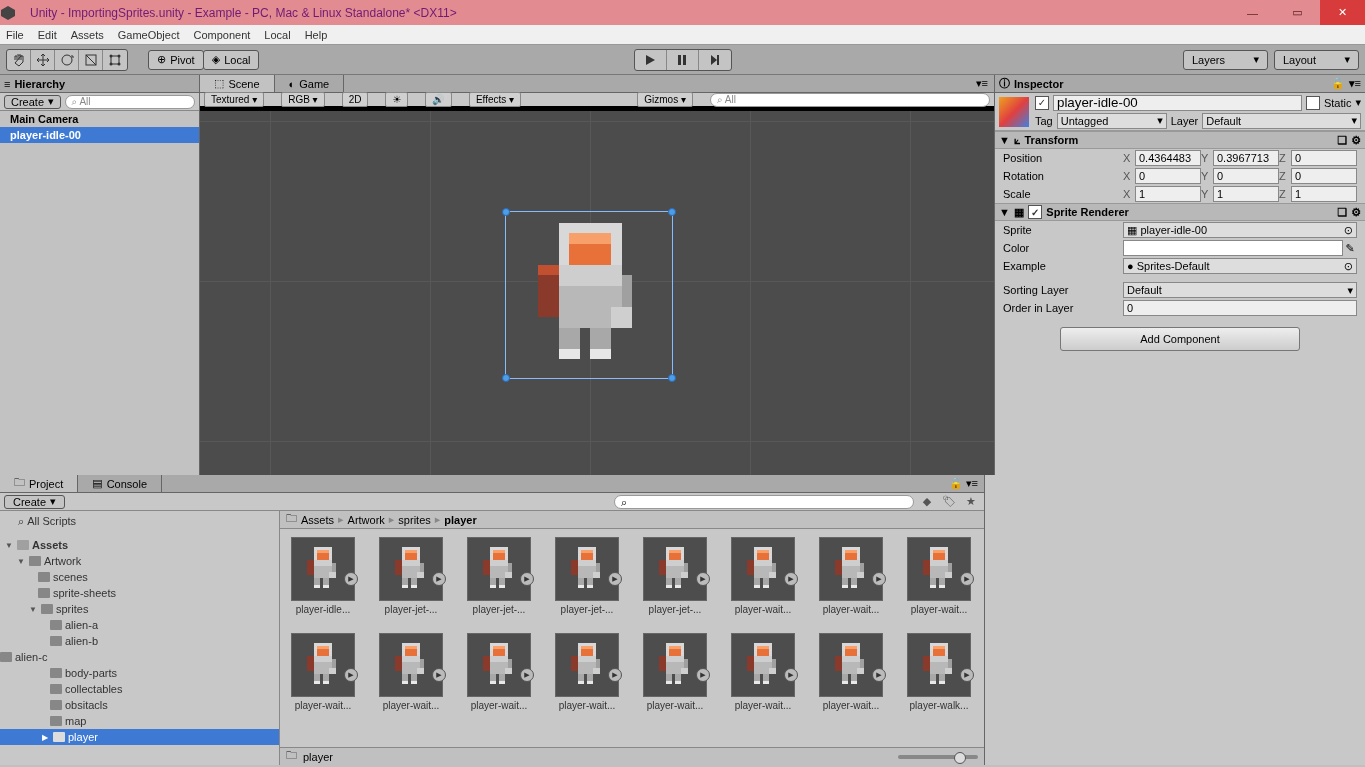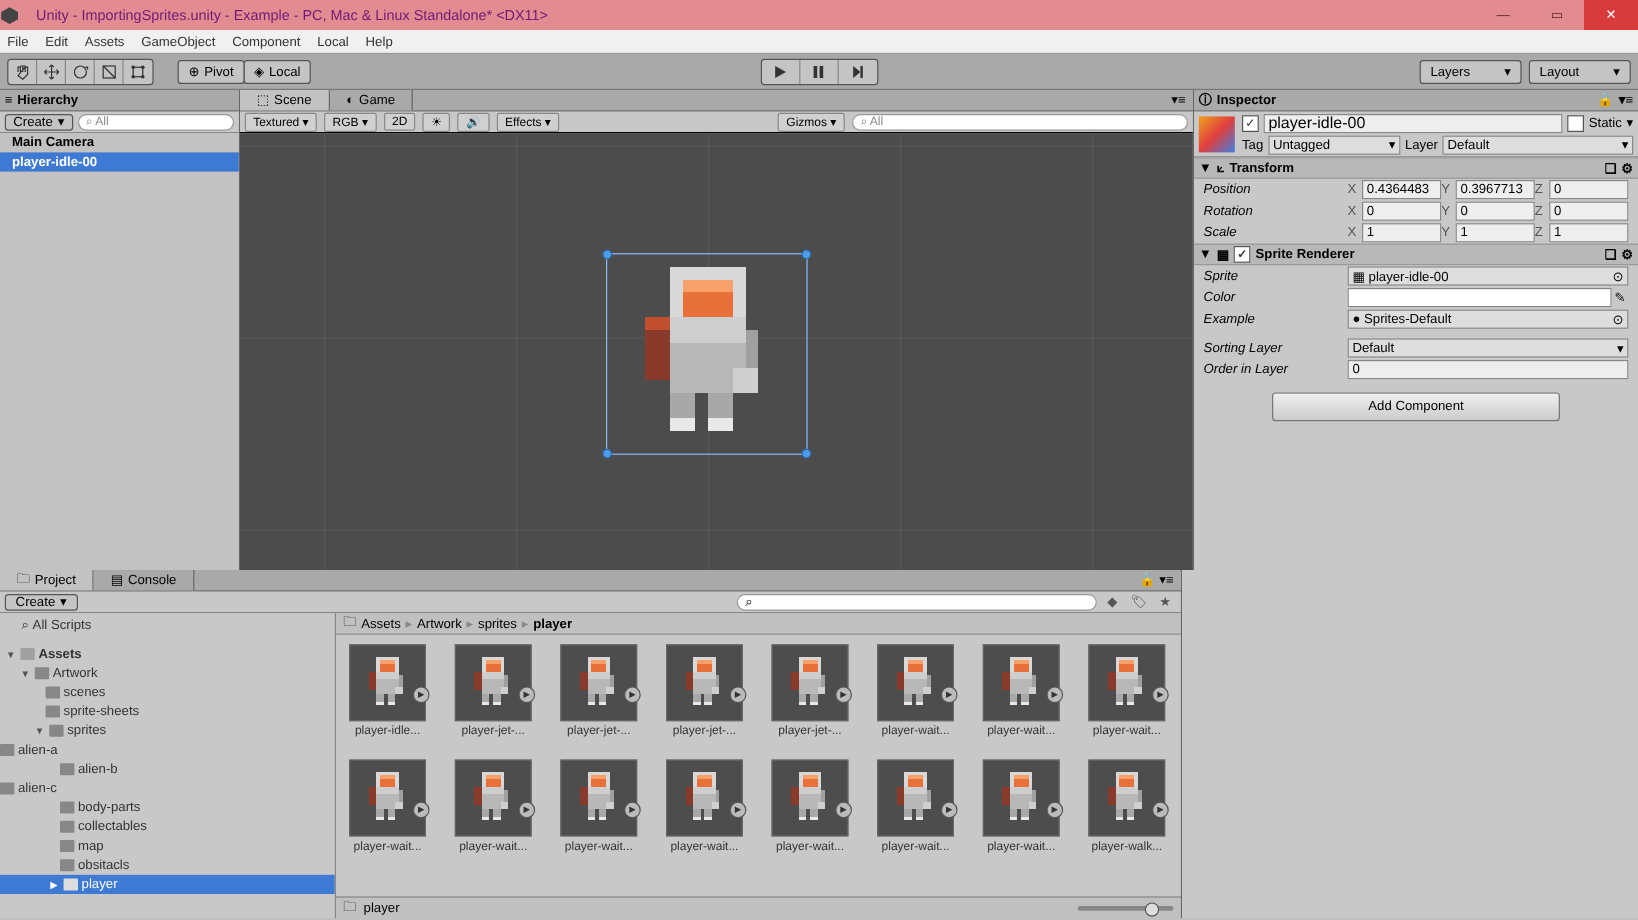--- a/index.html
+++ b/index.html
@@ -33,39 +33,39 @@
 .subbar .search { flex:1; height:14px; border:1px solid #999; border-radius:8px; background:#fff; padding:0 6px; font-size:10px; color:#888;}
 .hierarchy-list { flex:1; background:#c2c2c2;font-weight:bold; }
 .hierarchy-item { height:16px; padding:0 10px; display:flex; align-items:center; }
 .hierarchy-item.sel { background:#3e7ad3; color:#fff; }
 
 
 .sceneview { flex:1; border-right:1px solid #666; display:flex; flex-direction:column; min-width:0;}
 .tabs { height:18px; background:#a9a9a9; display:flex; border-bottom:1px solid #666; }
 .tab { padding:2px 14px; background:#a9a9a9; border-right:1px solid #666; display:flex; align-items:center; gap:4px; position:relative; }
 .tab.active { background:#c2c2c2; }
-.scenetoolbar { height:18px; background:#c8c8c8; border-bottom:1px solid #000000; display:flex; align-items:center; gap:6px; padding:0 4px; font-size:10px;}
+.scenetoolbar { height:18px; background:#c8c8c8; border-bottom:5px solid #000000; display:flex; align-items:center; gap:17px; padding:0 4px; font-size:10px;}
 .scenetoolbar .sbtn { padding:1px 6px; border:1px solid #888; border-radius:2px; background:#d0d0d0;}
 .scenecanvas { flex:1; background:#4c4c4c; position:relative; overflow:hidden;}
 .gridline { position:absolute; background:#585858; }
 .selbox { position:absolute; border:1px solid #88bbff; }
 .selhandle { position:absolute; width:8px; height:8px; background:#4d9de8; border:1px solid #2a6db8; border-radius:50%; }
 .sprite-player { position:absolute; image-rendering:pixelated; }
 
 
 .inspector { width:370px; background:#c8c8c8; display:flex; flex-direction:column; font-size:11px;}
 .insp-header { height:38px; display:flex; align-items:center; padding:4px; gap:6px; background:#c8c8c8; border-bottom:1px solid #999;}
 .insp-cube { width:30px; height:30px; background:linear-gradient(135deg,#f0a020,#e04040,#4080e0);}
 .insp-namebox { flex:1; height:16px; border:1px solid #888; background:#eee; padding:0 3px;}
 .chk { width:14px; height:14px; border:1px solid #555; background:#fff; display:inline-flex; align-items:center; justify-content:center;}
 .chk.on::after{content:"✓"; font-size:10px; color:#333;}
 .section { background:#c8c8c8; }
 .sechead { height:18px; background:#b8b8b8; border-top:1px solid #999; border-bottom:1px solid #999; display:flex; align-items:center; padding:0 4px; font-weight:bold; gap:4px;}
 .proprow { display:flex; align-items:center; height:18px; padding:2px 8px;}
-.proprow .lbl { width:120px;font-style:italic; }
+.proprow .lbl { width:120px; }
 .proprow .vlab { width:12px; color:#555;}
 .proprow .vin { flex:1; min-width:0; height:16px; border:1px solid #888; background:#eee; padding:0 3px; font-size:11px;}
 .dropdown { flex:1; height:16px; border:1px solid #888; background:#ddd; padding:0 3px; display:flex; justify-content:space-between; align-items:center;}
 .addcomp { margin:10px auto; width:240px; height:24px; border:1px solid #777; border-radius:3px; background:linear-gradient(#eee,#ccc); text-align:center; line-height:22px;}
 
 
 .bottom { display:flex; height:290px; }
 .projectpanel { width:985px; display:flex; flex-direction:column; border-right:1px solid #666;}
 .projtabs { height:18px; background:#a9a9a9; display:flex; border-bottom:1px solid #666;}
 .projtoolbar { height:18px; background:#c8c8c8; border-bottom:1px solid #888; display:flex; align-items:center; padding:0 4px; gap:4px;}
@@ -425,47 +425,47 @@
           </div>
         <div class="tree-item" style="padding-left:38px">
             <span class="tree-folder"></span>
             <span>sprite-sheets</span>
           </div>
         <div class="tree-item" style="padding-left:28px">
             <span class="tree-arrow">▼</span>
             <span class="tree-folder"></span>
             <span>sprites</span>
           </div>
+        <div class="tree-item" style="padding-left:50px">
+            <span class="tree-folder"></span>
+            <span>alien-a</span>
+          </div>
+        <div class="tree-item" style="padding-left:50px">
+            <span class="tree-folder"></span>
+            <span>alien-b</span>
+          </div>
         <div class="tree-item" style="">
             <span class="tree-folder"></span>
-            <span>alien-a</span>
+            <span>alien-c</span>
           </div>
         <div class="tree-item" style="padding-left:50px">
             <span class="tree-folder"></span>
-            <span>alien-b</span>
-          </div>
-        <div class="tree-item" style="">
-            <span class="tree-folder"></span>
-            <span>alien-c</span>
+            <span>body-parts</span>
           </div>
         <div class="tree-item" style="padding-left:50px">
             <span class="tree-folder"></span>
-            <span>body-parts</span>
+            <span>collectables</span>
           </div>
         <div class="tree-item" style="padding-left:50px">
             <span class="tree-folder"></span>
-            <span>collectables</span>
+            <span>obsitacls</span>
           </div>
         <div class="tree-item" style="padding-left:50px">
             <span class="tree-folder"></span>
             <span>map</span>
-          </div>
-        <div class="tree-item" style="padding-left:50px">
-            <span class="tree-folder"></span>
-            <span>obsitacls</span>
           </div>
         <div class="tree-item sel" style="padding-left:40px">
             <span class="tree-arrow" style="color:#fff">▶</span>
             <span class="tree-folder" style="background:#ddd"></span>
             <span>player</span>
           </div>
       </div>
       <div class="assetarea">
         <div class="breadcrumb">
           <span>🗀</span>

